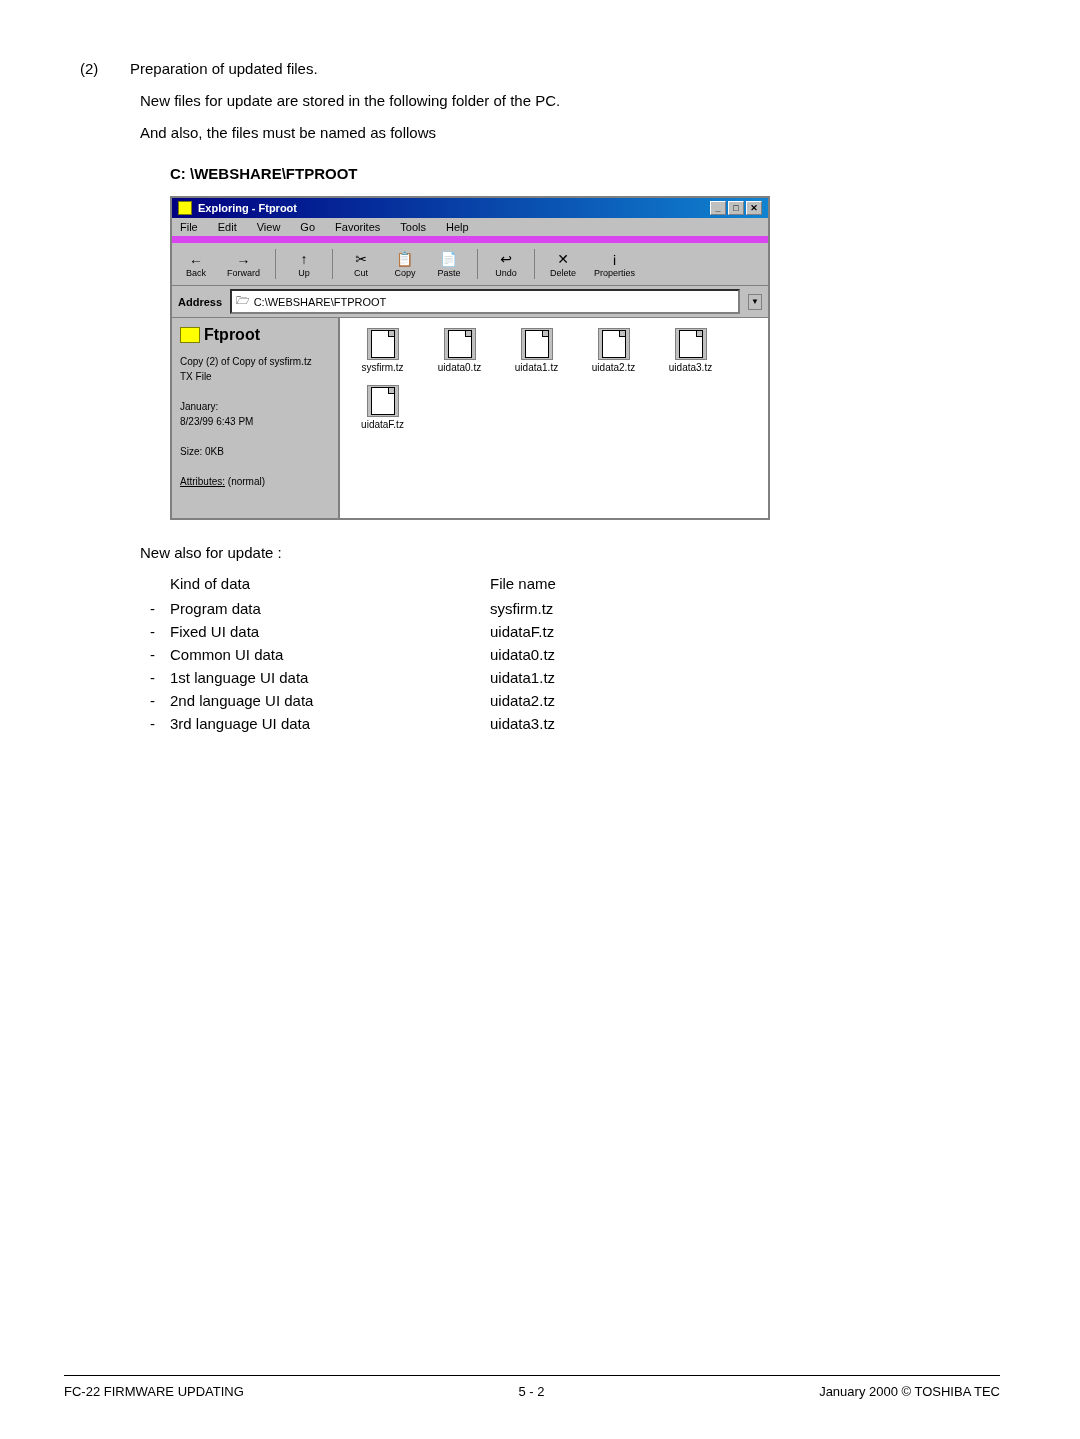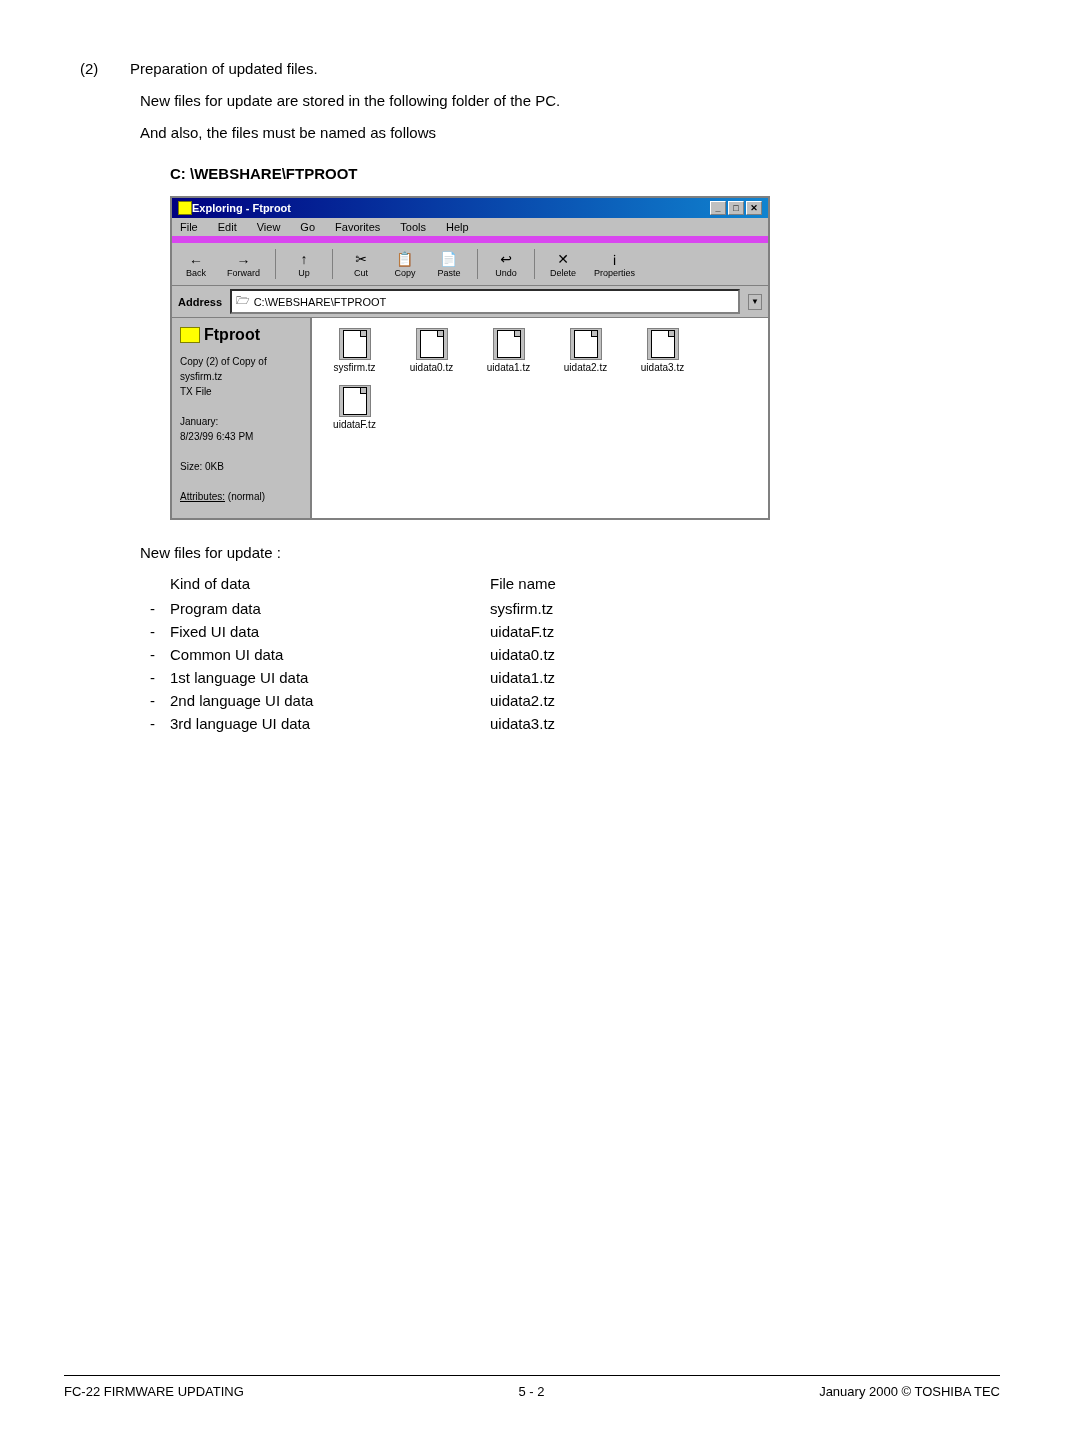--- a/index.html
+++ b/index.html
@@ -67,20 +67,21 @@
       display: flex;
       align-items: center;
       justify-content: space-between;
       font-size: 11px;
       font-weight: bold;
     }
 
     .titlebar-title {
       display: flex;
       align-items: center;
+      gap: 6px;
     }
 
     .titlebar-icon {
       width: 14px;
       height: 14px;
       background: #ffff00;
       border: 1px solid #808000;
       display: inline-block;
     }
 
@@ -192,21 +193,21 @@
       cursor: pointer;
     }
 
     .explorer-content {
       display: flex;
       background: white;
       min-height: 200px;
     }
 
     .explorer-left-panel {
-      width: 140px;
+      width: 168px;
       background: #c0c0c0;
       border-right: 2px inset #808080;
       padding: 8px;
       font-size: 10px;
     }
 
     .folder-name-large {
       font-size: 16px;
       font-weight: bold;
       margin-bottom: 10px;
@@ -526,21 +527,21 @@
             </div>
           </div>
           <span class="file-label">uidataF.tz</span>
         </div>
       </div>
 
     </div>
   </div>
 
   <div class="update-section">
-    <div class="update-title">New files for update :</div>
+    <div class="update-title">New also for update :</div>
 
     <div class="data-table">
 
       <div class="table-header-row">
         <div class="col-kind">
           <span style="margin-left: 20px;">Kind of data</span>
         </div>
         <div class="col-file">File name</div>
       </div>
 

